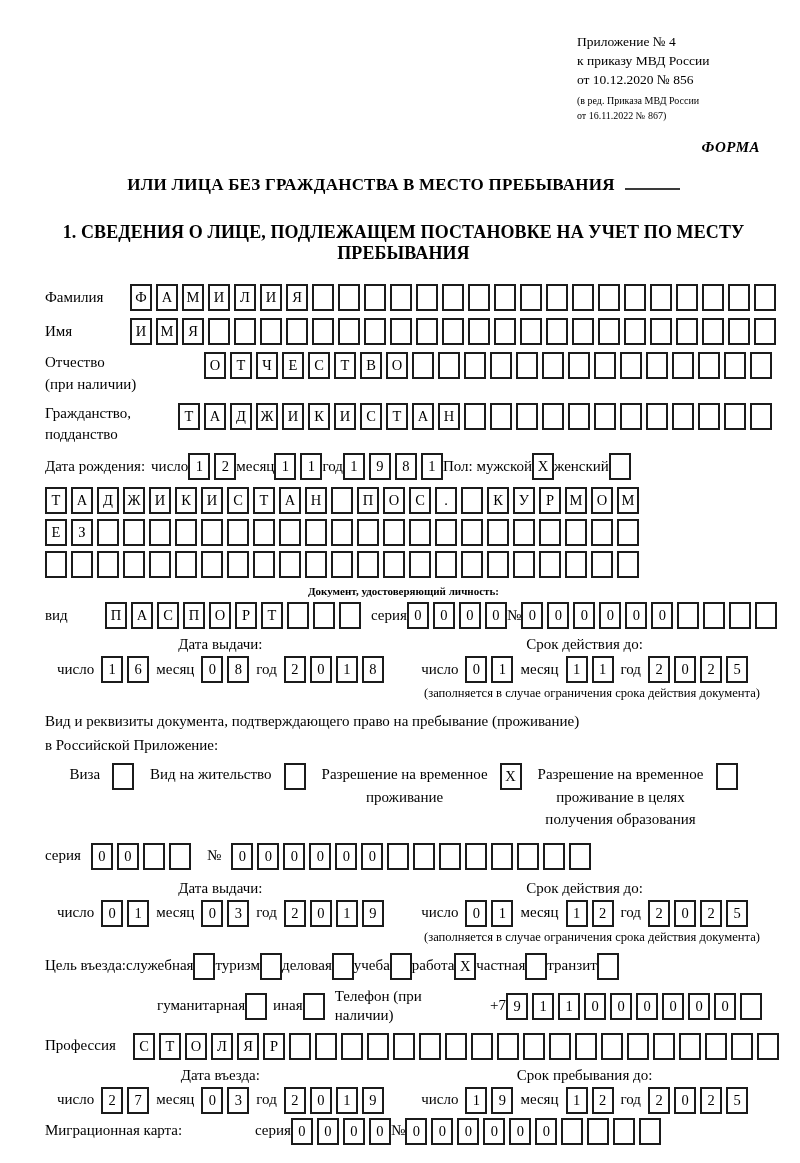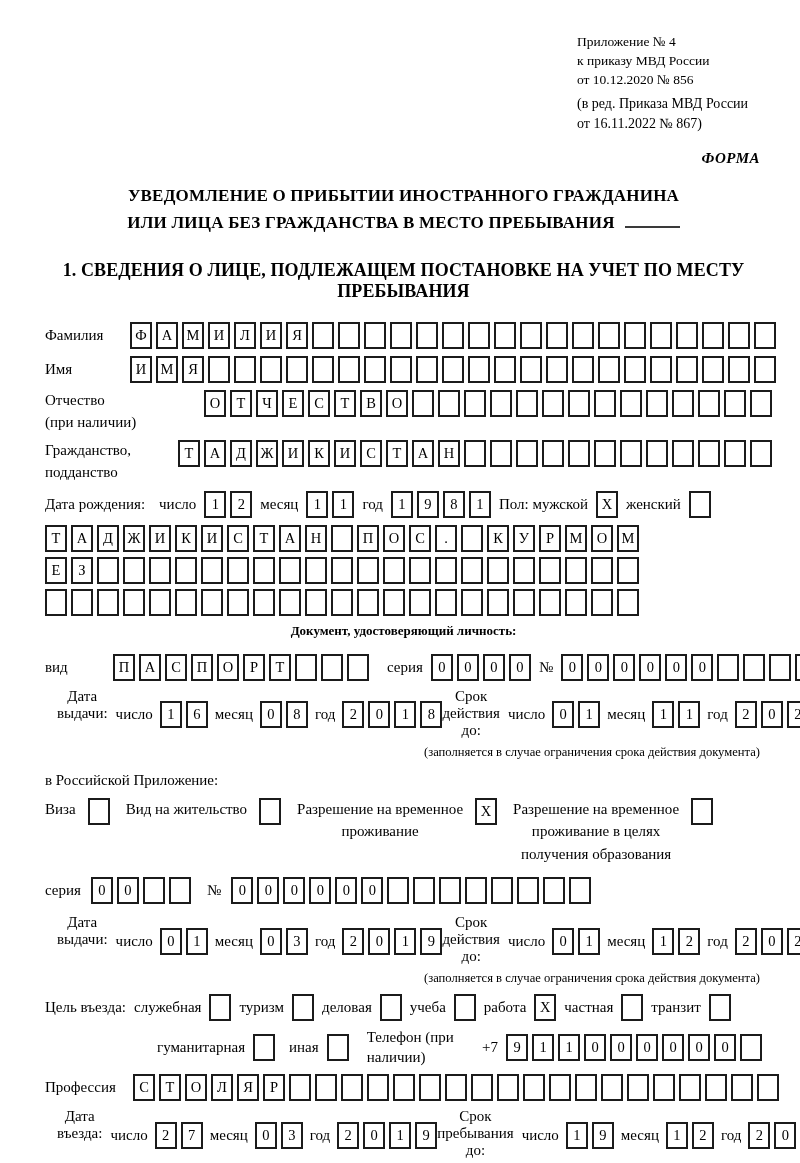--- a/index.html
+++ b/index.html
@@ -1,20 +1,20 @@
 <!DOCTYPE html>
 <html><head>
 <meta charset="utf-8">
 <style>
   html,body{margin:0;padding:0;background:#fff;}
   body{width:800px;color:#000;font-family:"Liberation Serif",serif;}
   .page{width:800px;min-height:1163px;box-sizing:border-box;padding:32px 38px 20px 45px;}
   
   .appendix{margin-left:532px;font-size:13.5px;line-height:1.42;}
-  .apx-small{font-size:14px;}
+  .apx-small{font-size:10px;}
   .apx-gap{margin-top:5px;}
   .forma{text-align:right;font-weight:bold;font-size:15px;margin-top:16px;padding-right:2px;letter-spacing:.5px;font-style:italic;}
   .title{text-align:center;font-weight:bold;font-size:17px;margin-top:16px;line-height:1.55;letter-spacing:.2px;}
   .blank{display:inline-block;width:55px;border-bottom:2px solid #3a3a3a;height:14px;margin-left:10px;}
   .sec-heading{text-align:center;font-weight:bold;font-size:18px;margin-top:24px;margin-bottom:20px;letter-spacing:.1px;}
   
   .row{display:flex;align-items:flex-start;margin-bottom:7px;}
   .irow{display:flex;align-items:center;margin-bottom:7px;}
   .lbl{font-size:15px;line-height:1.3;}
   .w85{width:85px;flex:none;}
@@ -24,32 +24,32 @@
   .w130{width:133px;flex:none;}
   .w210{width:210px;flex:none;}
   .lblblock{font-size:15px;line-height:1.45;flex:none;font-family:Liberation Serif, serif;}
   
   .boxes{display:inline-flex;gap:4px;flex:none;}
   .cell{box-sizing:border-box;display:inline-block;width:22px;height:27px;border:2px solid #1b1b1b;
         text-align:center;font-size:14.5px;line-height:23px;flex:none;background:#fff;}
   .vstack{display:flex;flex-direction:column;gap:5px;}
   
   .dates-pair{display:flex;margin-bottom:3px;}
-  .dg{display:flex;flex-direction:row;gap:8px;}
+  .dg{display:flex;flex-direction:column;}
   .dg-head{text-align:center;font-size:15px;margin-bottom:3px;}
   .dg-line{display:flex;align-items:center;gap:7px;}
   .dg-left{margin-left:12px;}
   .dg-right{margin-left:auto;margin-right:14px;}
   .note-right{text-align:right;font-size:12.6px;margin:1px 2px 8px 0;}
   .plain{font-size:15px;line-height:1.6;}
   
-  .opts{display:flex;align-items:flex-start;margin-top:6px;margin-bottom:12px;gap:16px;}
+  .opts{display:flex;align-items:flex-start;margin-top:6px;margin-bottom:12px;gap:16px;justify-content:center;}
   .opt{display:flex;align-items:flex-start;gap:12px;}
   .opt-lines{font-size:15px;text-align:center;line-height:1.5;}
-  .gap8{gap:8px;}
+  .gap8{gap:0;}
   .gap10{gap:10px;}
   .ml10{margin-left:10px;}
   .ml6{margin-left:6px;}
   .purpose2{margin-left:112px;}
   .mb10{margin-bottom:10px;}
   .mt4{margin-top:4px;}
 </style>
 </head>
 <body>
 
@@ -59,21 +59,20 @@
     <div>Приложение № 4</div>
     <div>к приказу МВД России</div>
     <div>от 10.12.2020 № 856</div>
     <div class="apx-small apx-gap">(в ред. Приказа МВД России</div>
     <div class="apx-small">от 16.11.2022 № 867)</div>
   </div>
 
   <div class="forma">ФОРМА</div>
 
   <div class="title">
-    <div>УВЕДОМЛЕНИЕ О ПРИБЫТИИ ИНОСТРАННОГО ГРАЖДАНИНА</div>
     <div><span>ИЛИ ЛИЦА БЕЗ ГРАЖДАНСТВА В МЕСТО ПРЕБЫВАНИЯ</span><span class="blank"></span></div>
   </div>
 
   <div class="sec-heading">1. СВЕДЕНИЯ О ЛИЦЕ, ПОДЛЕЖАЩЕМ ПОСТАНОВКЕ НА УЧЕТ ПО МЕСТУ ПРЕБЫВАНИЯ</div>
 
   <div class="irow">
     <span class="lbl w85">Фамилия</span>
     <span class="boxes">
         <span class="cell">Ф</span>
         <span class="cell">А</span>
@@ -299,21 +298,21 @@
           <span class="cell"></span>
           <span class="cell"></span>
           <span class="cell"></span>
           <span class="cell"></span>
           <span class="cell"></span>
           <span class="cell"></span>
         </span>
     </span>
   </div>
 
-  <div style="text-align:center;font-weight:bold;font-size:13px;margin:2px 0 15px 0;">Документ, удостоверяющий личность:</div>
+  <div style="text-align:center;font-weight:bold;font-size:11px;margin:2px 0 5px 0;">Документ, удостоверяющий личность:</div>
 
   <div class="irow gap8">
     <span class="lbl" style="width:60px;flex:none;">вид</span>
     <span class="boxes">
         <span class="cell">П</span>
         <span class="cell">А</span>
         <span class="cell">С</span>
         <span class="cell">П</span>
         <span class="cell">О</span>
         <span class="cell">Р</span>
@@ -385,20 +384,21 @@
             <span class="cell">2</span>
             <span class="cell">0</span>
             <span class="cell">2</span>
             <span class="cell">5</span>
           </span>
       </div>
     </div>
   </div>
   <div class="note-right">(заполняется в случае ограничения срока действия документа)</div>
 
+  <div class="plain">Вид и реквизиты документа, подтверждающего право на пребывание (проживание)</div>
   <div class="plain">в Российской Приложение:</div>
 
   <div class="opts">
     <div class="opt">
       <span class="opt-lines">Виза</span>
       <span class="boxes">
           <span class="cell"></span>
         </span>
     </div>
     <div class="opt">

